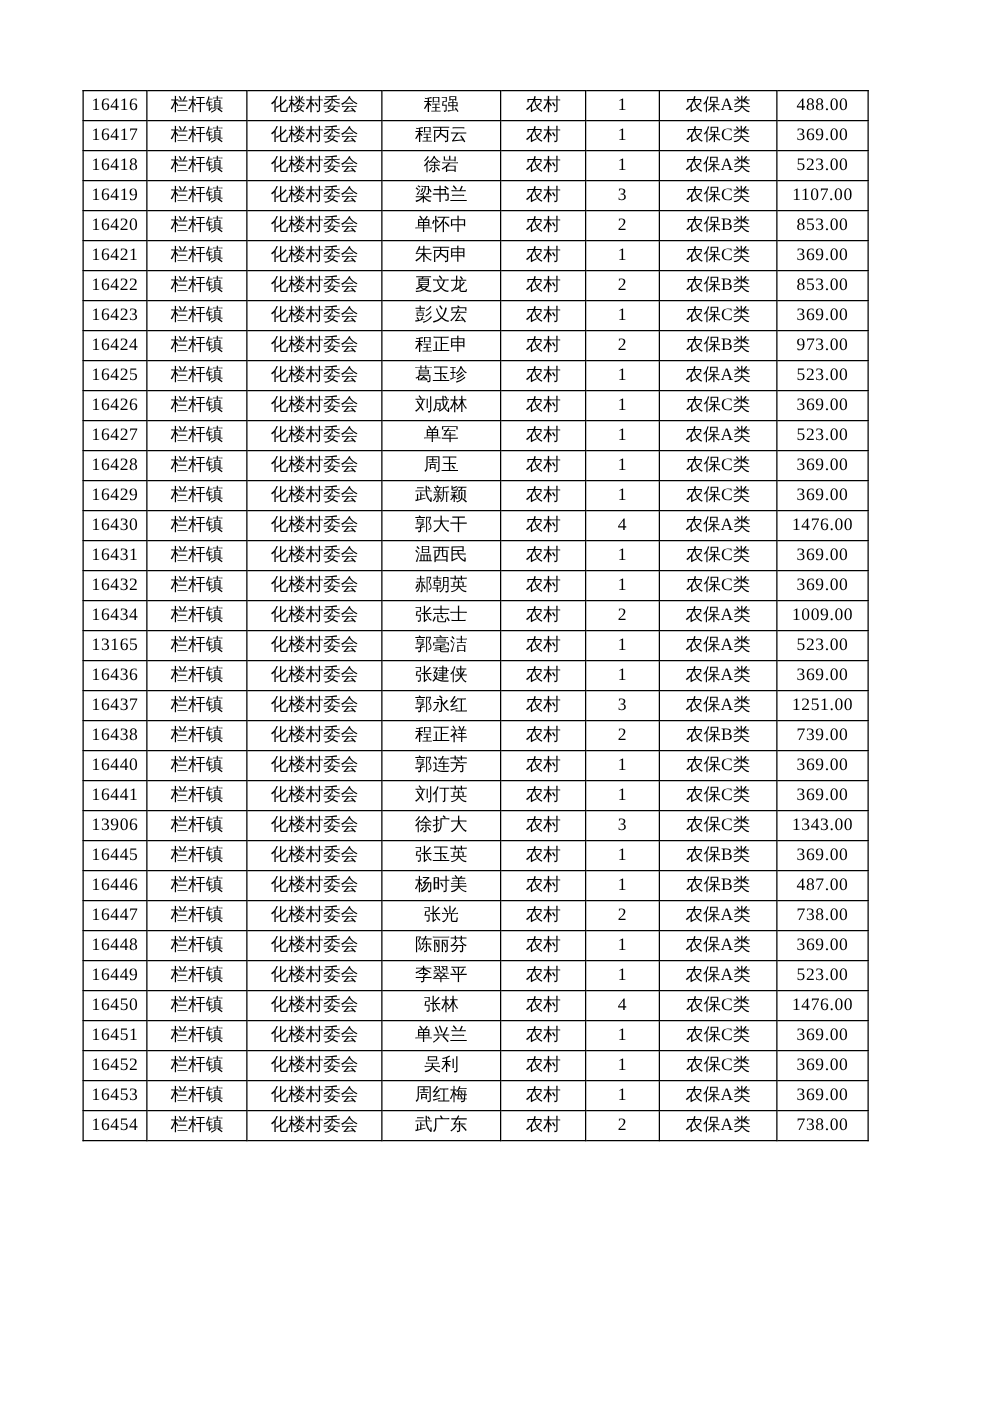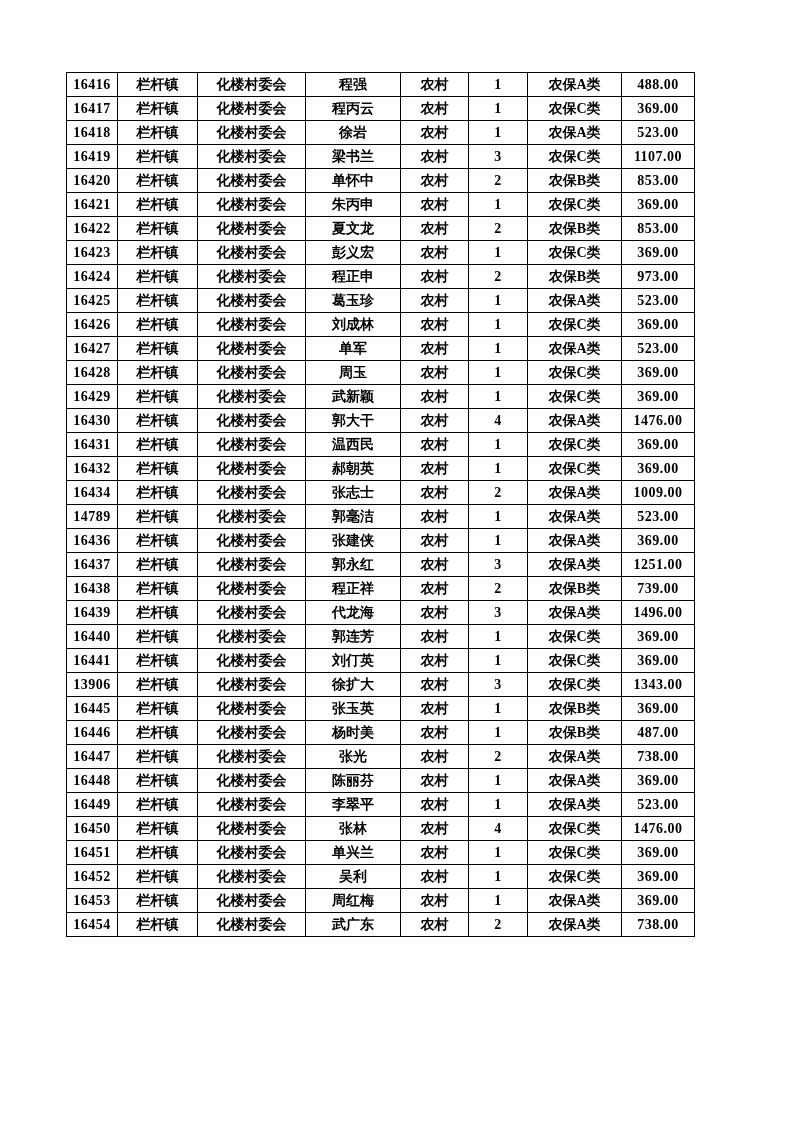--- a/index.html
+++ b/index.html
@@ -13,21 +13,20 @@
     font-family: "Liberation Serif", "DejaVu Serif", serif;
     color: #000000;
     position: relative;
   }
   .page {
     position: relative;
     width: 793px;
     height: 1122px;
     background: #ffffff;
     overflow: hidden;
-    font-weight: bold;
   }
   table.data-table {
     position: absolute;
     left: 66px;
     top: 72px;
     border-collapse: collapse;
     table-layout: fixed;
     width: 628px;
     background: #ffffff;
   }
@@ -238,21 +237,21 @@
           <td class="num">16434</td>
           <td>栏杆镇</td>
           <td>化楼村委会</td>
           <td>张志士</td>
           <td>农村</td>
           <td class="num">2</td>
           <td>农保A类</td>
           <td class="num">1009.00</td>
         </tr>
         <tr>
-          <td class="num">14789</td>
+          <td class="num">13165</td>
           <td>栏杆镇</td>
           <td>化楼村委会</td>
           <td>郭毫洁</td>
           <td>农村</td>
           <td class="num">1</td>
           <td>农保A类</td>
           <td class="num">523.00</td>
         </tr>
         <tr>
           <td class="num">16436</td>
@@ -276,30 +275,20 @@
         </tr>
         <tr>
           <td class="num">16438</td>
           <td>栏杆镇</td>
           <td>化楼村委会</td>
           <td>程正祥</td>
           <td>农村</td>
           <td class="num">2</td>
           <td>农保B类</td>
           <td class="num">739.00</td>
-        </tr>
-        <tr>
-          <td class="num">16439</td>
-          <td>栏杆镇</td>
-          <td>化楼村委会</td>
-          <td>代龙海</td>
-          <td>农村</td>
-          <td class="num">3</td>
-          <td>农保A类</td>
-          <td class="num">1496.00</td>
         </tr>
         <tr>
           <td class="num">16440</td>
           <td>栏杆镇</td>
           <td>化楼村委会</td>
           <td>郭连芳</td>
           <td>农村</td>
           <td class="num">1</td>
           <td>农保C类</td>
           <td class="num">369.00</td>

